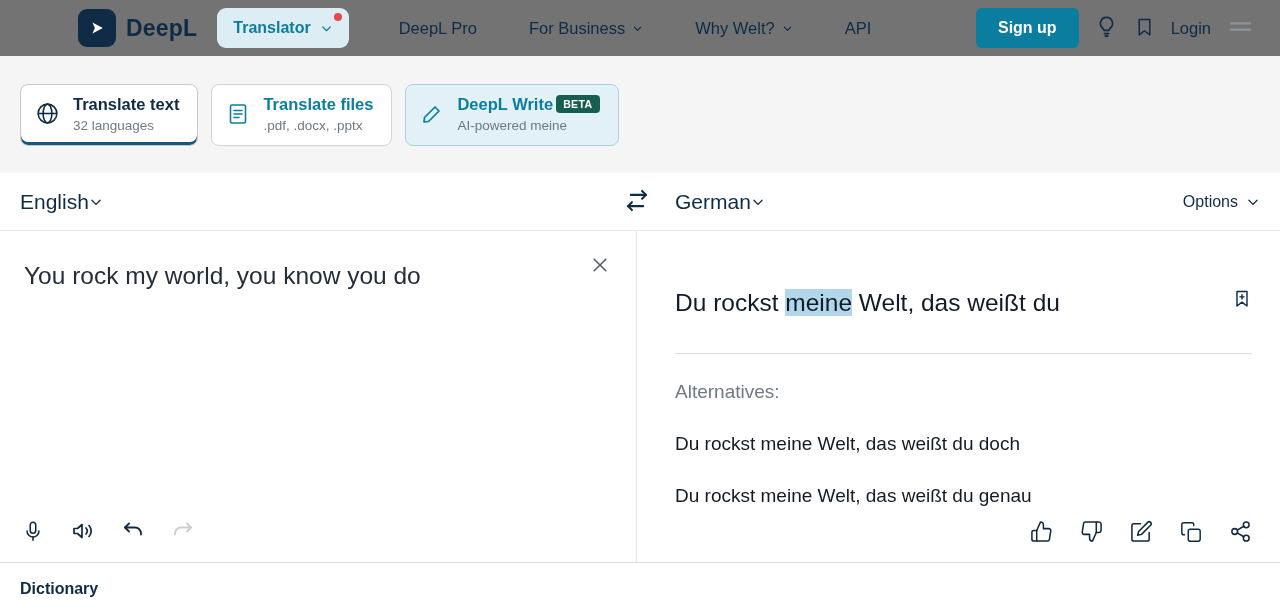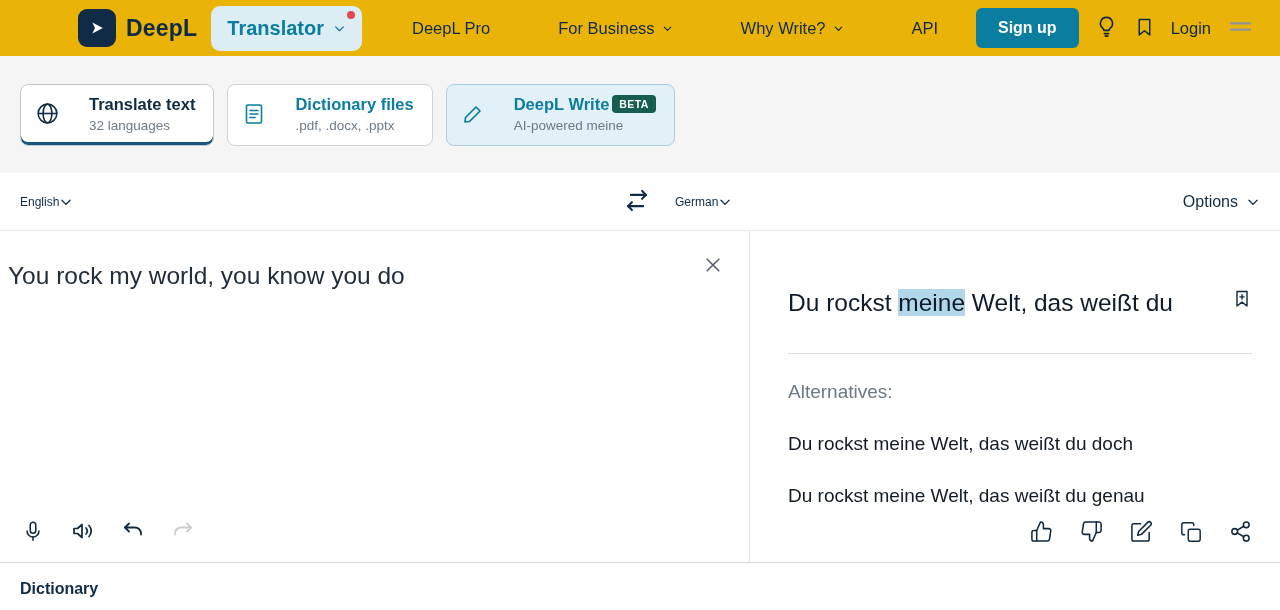--- a/index.html
+++ b/index.html
@@ -6,69 +6,69 @@
   html,body { width:1280px; height:610px; }
   body {
     font-family:"Liberation Sans","DejaVu Sans",sans-serif;
     background:#fff; color:#0f2b46; overflow:hidden; position:relative;
   }
   button { font-family:inherit; }
   .icon { display:inline-flex; align-items:center; justify-content:center; }
   svg { display:block; }
 
   
-  .topbar { height:56px; display:flex; align-items:center; padding:0 26px 0 78px; background:#eab308; }
+  .topbar { height:56px; display:flex; align-items:center; padding:0 26px 0 78px; background:#737373; }
   .logo-mark { width:38px; height:38px; border-radius:9px; background:#0f2b46;
     display:flex; align-items:center; justify-content:center; flex:0 0 auto; }
   .brand { font-size:23px; font-weight:bold; color:#0f2b46; margin-left:10px; letter-spacing:.2px; }
-  .translator-btn { margin-left:14px; position:relative; display:flex; align-items:center; gap:9px;
+  .translator-btn { margin-left:20px; position:relative; display:flex; align-items:center; gap:9px;
     background:#ddedf4; border:none; border-radius:9px; padding:11px 16px;
-    font-size:20px; font-weight:bold; color:#0b7d9e; cursor:pointer; }
+    font-size:16px; font-weight:bold; color:#0b7d9e; cursor:pointer; }
   .translator-btn .dot { position:absolute; top:5px; right:7px; width:8px; height:8px;
     border-radius:50%; background:#e5484d; }
-  .main-nav { display:flex; align-items:center; gap:68px; margin-left:50px; }
+  .main-nav { display:flex; align-items:center; gap:52px; margin-left:50px; }
   .nav-item { display:flex; align-items:center; gap:7px; font-size:16.5px; color:#0f2b46;
     cursor:pointer; background:none; border:none; }
   .topbar-right { margin-left:auto; display:flex; align-items:center; gap:16px; }
   .signup-btn { background:#0b7d9e; color:#fff; border:none; border-radius:6px;
     padding:11px 22px; font-size:16px; font-weight:bold; cursor:pointer; }
   .iconbtn { background:none; border:none; cursor:pointer; color:#0f2b46; padding:0; }
   .login-btn { font-size:16.5px; color:#0f2b46; background:none; border:none; cursor:pointer; }
   .hamburger { color:#8d949c; }
 
   
   .tabs-strip { height:117px; background:#f5f5f6; display:flex; align-items:center;
     gap:13px; padding:0 20px; }
-  .tab-card { display:flex; align-items:center; gap:29px; background:#fff;
+  .tab-card { display:flex; align-items:center; gap:13px; background:#fff;
     border:1px solid #cfd4d9; border-radius:8px; padding:8px 18px 10px 14px;
     height:62px; cursor:pointer; text-align:left; }
   .tab-card.active { box-shadow:inset 0 -3px 0 #1a567c; border-color:#c3c9ce; }
   .tab-card.write { background:#e2f0f7; border-color:#abcfe2; }
   .tab-texts { display:flex; flex-direction:column; }
   .tab-title { font-size:16.5px; font-weight:bold; display:flex; align-items:center; }
   .t-dark { color:#0f2b46; } .t-teal { color:#0b7d9e; }
   .tab-sub { font-size:13.5px; color:#6d7a85; margin-top:4px; }
   .beta { display:inline-block; background:#175e50; color:#fff; font-size:10.5px;
     font-weight:bold; border-radius:4px; padding:3px 7px; margin-left:3px; letter-spacing:.4px; }
 
   
   .langbar { height:58px; display:flex; align-items:center; border-bottom:1px solid #e7e9ea; position:relative; }
   .lang-left { width:637px; padding:0 20px; display:flex; align-items:center; }
   .lang-right { flex:1; display:flex; align-items:center; padding:0 20px 0 38px; }
-  .lang-select { display:flex; align-items:center; gap:0; font-size:12px; font-weight:500;
+  .lang-select { display:flex; align-items:center; gap:0; font-size:21px; font-weight:500;
     color:#0f2b46; background:none; border:none; cursor:pointer; }
   .swap-btn { position:absolute; left:637px; transform:translateX(-50%);
     background:none; border:none; cursor:pointer; color:#0f2b46; }
   .options-btn { margin-left:auto; display:flex; align-items:center; gap:8px; font-size:16px;
     font-weight:500; color:#0f2b46; background:none; border:none; cursor:pointer; }
 
   
   .panels { display:flex; height:331px; }
-  .panel-left { width:750px; border-right:1px solid #e3e5e6; position:relative;
-    padding:28px 60px 0 8px; }
+  .panel-left { width:637px; border-right:1px solid #e3e5e6; position:relative;
+    padding:28px 60px 0 24px; }
   .source-text { font-size:24.5px; color:#232e3a; line-height:1.35; }
   .clear-btn { position:absolute; top:24px; right:26px; background:none; border:none;
     cursor:pointer; color:#4e5a66; }
   .panel-toolbar { position:absolute; bottom:16px; left:22px; display:flex; align-items:center; gap:26px; }
   .toolbtn { background:none; border:none; cursor:pointer; color:#11293f; padding:0; }
   .toolbtn.disabled { color:#c9cdd1; cursor:default; }
 
   .panel-right { flex:1; position:relative; padding:28px 28px 0 38px; }
   .target-line { display:flex; justify-content:space-between; align-items:flex-start;margin-top:27px; }
   .target-text { font-size:24.5px; color:#101c29; line-height:1.35; }
@@ -110,21 +110,21 @@
     </button>
     <button class="nav-item">
       <span>For Business</span>
       <span class="icon">
         <svg width="11" height="11" viewBox="0 0 24 24" fill="none" stroke="currentColor" stroke-width="2.4" stroke-linecap="round" stroke-linejoin="round">
             <path d="M5 9l7 7 7-7"></path>
           </svg>
       </span>
     </button>
     <button class="nav-item">
-      <span>Why Write?</span>
+      <span>Why Welt?</span>
       <span class="icon">
         <svg width="11" height="11" viewBox="0 0 24 24" fill="none" stroke="currentColor" stroke-width="2.4" stroke-linecap="round" stroke-linejoin="round">
             <path d="M5 9l7 7 7-7"></path>
           </svg>
       </span>
     </button>
     <button class="nav-item">
       <span>API</span>
     </button>
   </nav>
@@ -173,21 +173,21 @@
   </button>
 
   <button class="tab-card">
     <span class="icon">
       <svg width="24" height="24" viewBox="0 0 24 24" fill="none" stroke="#0b7d9e" stroke-width="1.6" stroke-linecap="round">
           <rect x="4.5" y="3" width="15" height="18" rx="1.5"></rect>
           <path d="M8 8.5h8M8 12h8M8 15.5h5"></path>
         </svg>
     </span>
     <span class="tab-texts">
-      <span class="tab-title t-teal">Dictionary files</span>
+      <span class="tab-title t-teal">Translate files</span>
       <span class="tab-sub">.pdf, .docx, .pptx</span>
     </span>
   </button>
 
   <button class="tab-card write">
     <span class="icon">
       <svg width="24" height="24" viewBox="0 0 24 24" fill="none" stroke="#0b7d9e" stroke-width="1.7" stroke-linecap="round" stroke-linejoin="round">
           <path d="M15 5l4 4L8.5 19.5 4 20l.5-4.5L15 5z"></path>
         </svg>
     </span>

